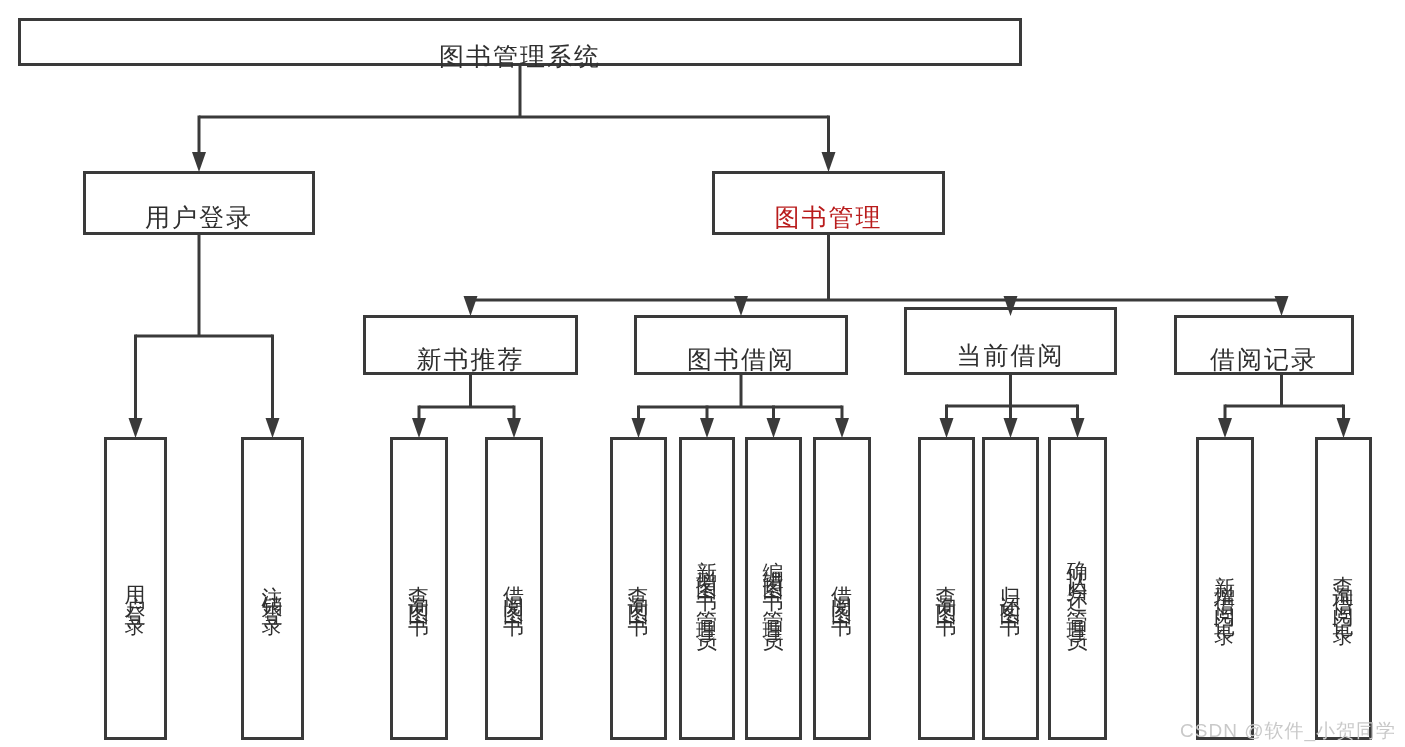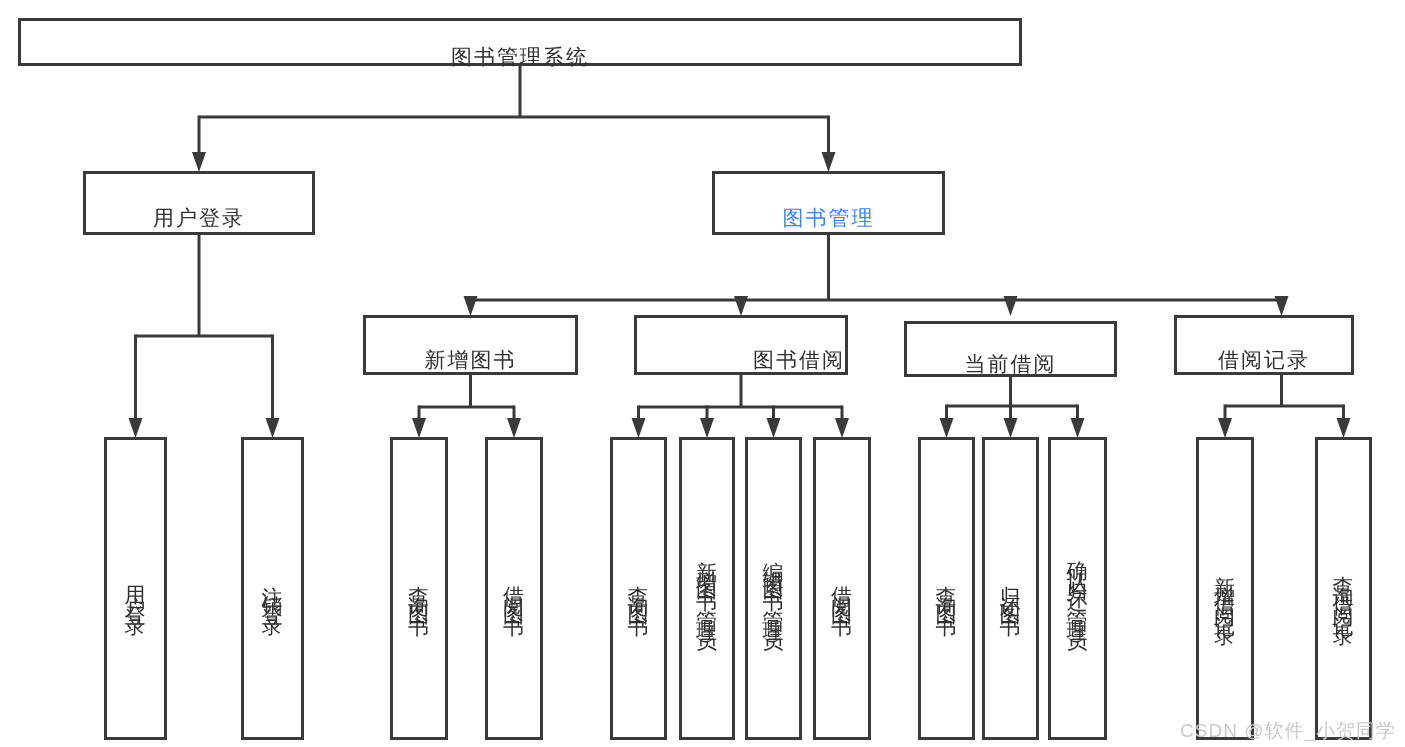--- a/index.html
+++ b/index.html
@@ -18,21 +18,21 @@
     display:flex;
     align-items:center;
     justify-content:center;
     z-index:1;
   }
   .node .label{
     color:#2f2f2f;
     white-space:nowrap;
   }
   .node.h .label{
-    font-size:21px;
+    font-size:25px;
     letter-spacing:2px;
     margin-top:29px;
   }
   .node.v .label{
     writing-mode:vertical-rl;
     text-orientation:upright;
     font-size:21px;
     letter-spacing:10px;
     line-height:1;
     white-space:pre;
@@ -65,47 +65,47 @@
     <div class="node h" style="left: 83px; top: 171px; width: 232px; height: 64px; border-color: rgb(58, 58, 58);">
       <span class="label" style="color: rgb(47, 47, 47);">用户登录</span>
     </div>
     <div class="node v" style="left: 104px; top: 437px; width: 63px; height: 303px; border-color: rgb(58, 58, 58);">
       <span class="label" style="color: rgb(47, 47, 47);">用户登录</span>
     </div>
     <div class="node v" style="left: 241px; top: 437px; width: 63px; height: 303px; border-color: rgb(58, 58, 58);">
       <span class="label" style="color: rgb(47, 47, 47);">注销登录</span>
     </div>
     <div class="node h" style="left: 712px; top: 171px; width: 233px; height: 64px; border-color: rgb(58, 58, 58);">
-      <span class="label" style="color: #3b82f6; text-align: right;">图书管理</span>
+      <span class="label" style="color: #b91c1c; text-align: right;">图书管理</span>
     </div>
     <div class="node h" style="left: 363px; top: 315px; width: 215px; height: 60px; border-color: rgb(58, 58, 58);">
-      <span class="label" style="color: rgb(47, 47, 47);">新增图书</span>
+      <span class="label" style="color: rgb(47, 47, 47);">新书推荐</span>
     </div>
     <div class="node v" style="left: 390px; top: 437px; width: 58px; height: 303px; border-color: rgb(58, 58, 58);">
       <span class="label" style="color: rgb(47, 47, 47);">查询图书</span>
     </div>
     <div class="node v" style="left: 485px; top: 437px; width: 58px; height: 303px; border-color: rgb(58, 58, 58);">
       <span class="label" style="color: rgb(47, 47, 47);">借阅图书</span>
     </div>
-    <div class="node h" style="left: 634px; top: 315px; width: 214px; height: 60px; border-color: rgb(58, 58, 58); justify-content: flex-end;">
+    <div class="node h" style="left: 634px; top: 315px; width: 214px; height: 60px; border-color: rgb(58, 58, 58);">
       <span class="label" style="color: rgb(47, 47, 47);">图书借阅</span>
     </div>
     <div class="node v" style="left: 610px; top: 437px; width: 57px; height: 303px; border-color: rgb(58, 58, 58);">
       <span class="label" style="color: rgb(47, 47, 47);">查询图书</span>
     </div>
     <div class="node v" style="left: 679px; top: 437px; width: 56px; height: 303px; border-color: rgb(58, 58, 58);">
       <span class="label" style="color: rgb(47, 47, 47);">新增图书（管理员）</span>
     </div>
     <div class="node v" style="left: 745px; top: 437px; width: 57px; height: 303px; border-color: rgb(58, 58, 58);">
       <span class="label" style="color: rgb(47, 47, 47);">编辑图书（管理员）</span>
     </div>
     <div class="node v" style="left: 813px; top: 437px; width: 58px; height: 303px; border-color: rgb(58, 58, 58);">
       <span class="label" style="color: rgb(47, 47, 47);">借阅图书</span>
     </div>
-    <div class="node h" style="left: 904px; top: 321px; width: 213px; height: 56px; border-color: rgb(58, 58, 58);">
+    <div class="node h" style="left: 904px; top: 307px; width: 213px; height: 68px; border-color: rgb(58, 58, 58);">
       <span class="label" style="color: rgb(47, 47, 47);">当前借阅</span>
     </div>
     <div class="node v" style="left: 918px; top: 437px; width: 57px; height: 303px; border-color: rgb(58, 58, 58);">
       <span class="label" style="color: rgb(47, 47, 47);">查询图书</span>
     </div>
     <div class="node v" style="left: 982px; top: 437px; width: 57px; height: 303px; border-color: rgb(58, 58, 58);">
       <span class="label" style="color: rgb(47, 47, 47);">归还图书</span>
     </div>
     <div class="node v" style="left: 1048px; top: 437px; width: 59px; height: 303px; border-color: rgb(58, 58, 58);">
       <span class="label" style="color: rgb(47, 47, 47);">确认归还（管理员）</span>

